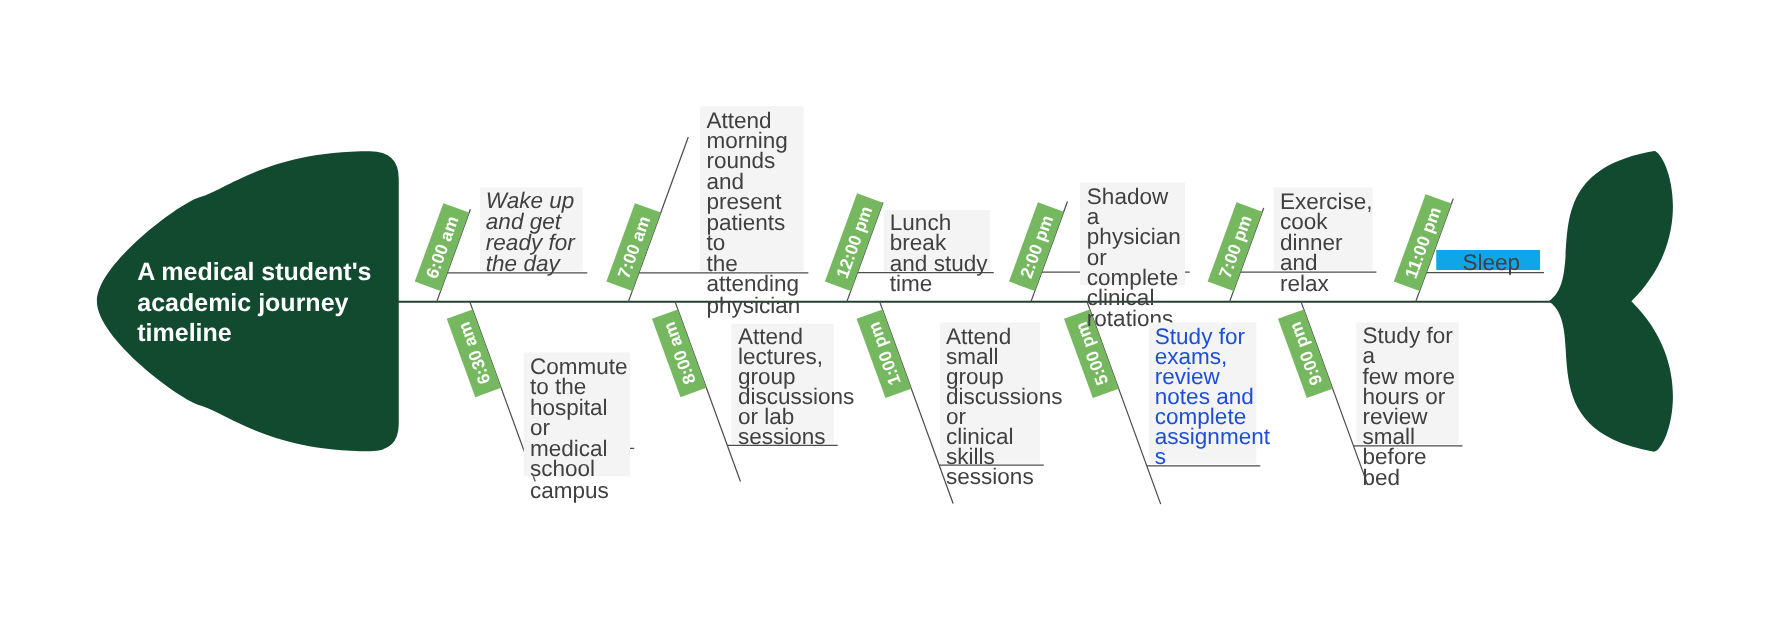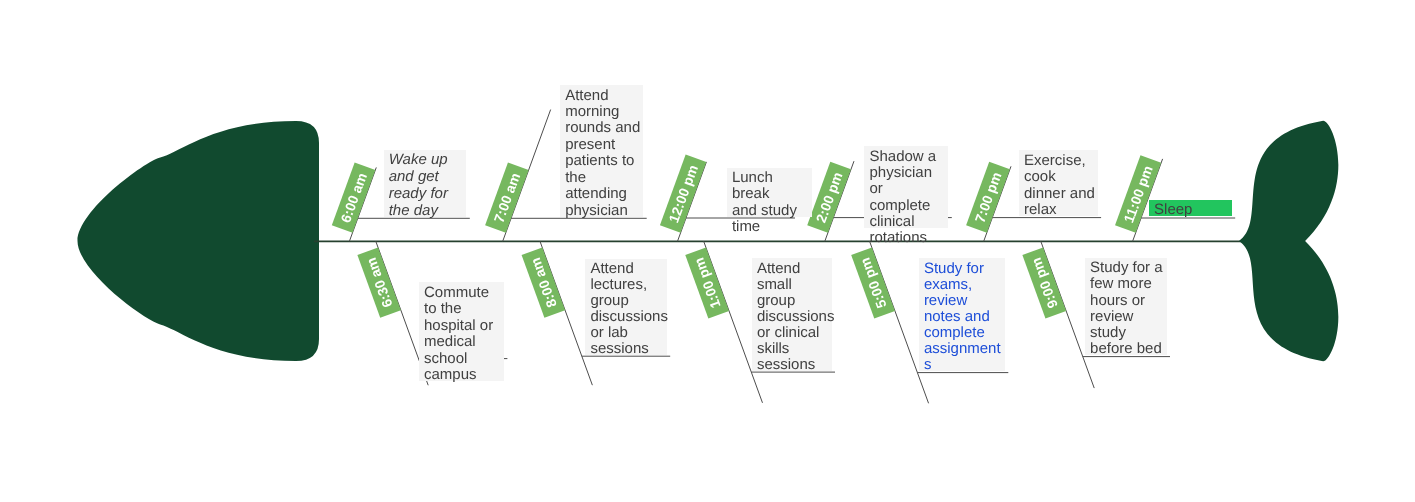--- a/index.html
+++ b/index.html
@@ -7,21 +7,21 @@
   body{width:1415px;height:502px;overflow:hidden;
        font-family:"Liberation Sans",sans-serif;
        -webkit-font-smoothing:antialiased;text-rendering:geometricPrecision;}
   #stage{position:relative;width:1415px;height:502px;background:#ffffff;}
   svg.layer{position:absolute;left:0;top:0;width:1415px;height:502px;
             overflow:visible;shape-rendering:geometricPrecision;}
   #headtitle{position:absolute;left:109.8px;top:206.3px;width:225px;
              color:#ffffff;font-weight:bold;font-size:20px;
              line-height:24.2px;white-space:pre-line;}
   .boxtext{position:absolute;background:#f4f4f4;color:#404040;
-           font-size:15px;padding:2.4px 0 0 5.2px;
+           font-size:18px;padding:2.4px 0 0 5.2px;
            white-space:pre-line;box-sizing:border-box;}
 </style>
 </head>
 <body>
 
 <div id="stage">
   <svg class="layer" id="shapes">
       <path d="M 296 121 C 214.14 121 180.86 152.09 160.2 157.59 C 144.23 161.84 77.5 211.2 77.5 241 C 77.5 270.8 144.23 320.16 160.2 324.41 C 180.86 329.91 214.14 361 296 361 Q 319 361 319 339 L 319 143 Q 319 121 296 121 Z" fill="#114a2f"></path>
       <line x1="314" y1="241.4" x2="1248" y2="241.4" stroke="#26402f" stroke-width="1.6"></line>
       <path d="M 1239 241 C 1271.67 218.91 1220.42 138.35 1323.2 120.7 C 1333.67 121.4 1358.95 188.05 1305.1 241 C 1358.95 293.95 1333.67 360.6 1323.2 361.3 C 1220.42 343.65 1271.67 263.09 1239 241 Z" fill="#114a2f"></path>
@@ -88,21 +88,21 @@
 patients to
 the
 attending
 physician</div>
       <div class="boxtext" style="left: 585.2px; top: 258.7px; width: 81.6px; height: 96px; line-height: 16px; background: rgb(244, 244, 244); color: rgb(64, 64, 64);">Attend
 lectures,
 group
 discussions
 or lab
 sessions</div>
-      <div class="boxtext" style="left: 706.7px; top: 167.5px; width: 84.9px; height: 49px; line-height: 16.3333px; background: rgb(244, 244, 244); color: rgb(64, 64, 64); margin-left: 20px;">Lunch break
+      <div class="boxtext" style="left: 706.7px; top: 167.5px; width: 84.9px; height: 49px; line-height: 16.3333px; background: rgb(244, 244, 244); color: rgb(64, 64, 64);">Lunch break
 and study
 time</div>
       <div class="boxtext" style="left: 751.7px; top: 258.4px; width: 79.9px; height: 112.2px; line-height: 16.0286px; background: rgb(244, 244, 244); color: rgb(64, 64, 64);">Attend
 small
 group
 discussions
 or clinical
 skills
 sessions</div>
       <div class="boxtext" style="left: 864.3px; top: 134.2px; width: 84.1px; height: 81.9px; line-height: 16.38px; background: rgb(244, 244, 244); color: rgb(64, 64, 64); margin-top: 12px;">Shadow a
@@ -118,17 +118,20 @@
 assignment
 s</div>
       <div class="boxtext" style="left: 1018.8px; top: 150.3px; width: 78.9px; height: 65.8px; line-height: 16.45px; background: rgb(244, 244, 244); color: rgb(64, 64, 64);">Exercise,
 cook
 dinner and
 relax</div>
       <div class="boxtext" style="left: 1084.9px; top: 257.7px; width: 81.7px; height: 97.4px; line-height: 16.2333px; background: rgb(244, 244, 244); color: rgb(64, 64, 64);">Study for a
 few more
 hours or
 review
-study
+small
 before bed</div>
-      <div class="boxtext" style="left: 1148.9px; top: 199.8px; width: 82.9px; height: 16.7px; line-height: 16.7px; background: #22c55e; color: rgb(64, 64, 64);">Sleep</div>
+      <div class="boxtext" style="left: 1148.9px; top: 199.8px; width: 82.9px; height: 16.7px; line-height: 16.7px; background: #0ea5e9; color: rgb(64, 64, 64); text-align: center;">Sleep</div>
     </div>
+  <div id="headtitle">A medical student's
+academic journey
+timeline</div>
 </div>
 
 </body></html>

